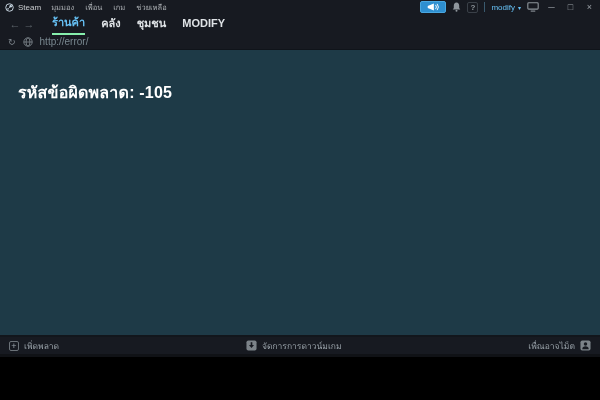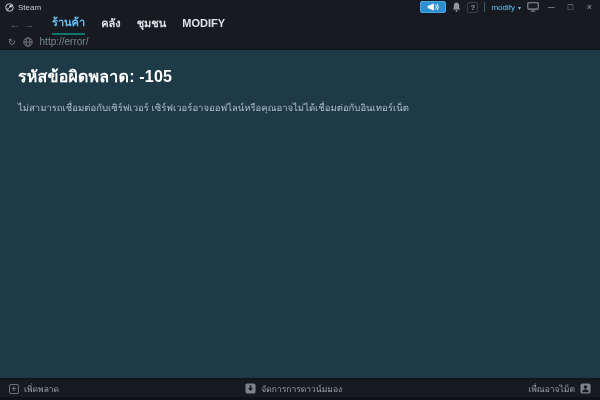--- a/index.html
+++ b/index.html
@@ -1,18 +1,18 @@
 <!DOCTYPE html>
 <html><head>
 <meta charset="utf-8">
 <style>
   * { margin:0; padding:0; box-sizing:border-box; }
   html,body { width:600px; height:400px; overflow:hidden; background:#000; }
   body { font-family:"Liberation Sans","DejaVu Sans",sans-serif; cursor:default; }
-  .window { position:relative; width:600px; height:400px; background:#1e3a47; display:flex; flex-direction:column; }
+  .window { position:relative; width:600px; height:357px; background:#1e3a47; display:flex; flex-direction:column; }
 
   
   .titlebar { height:14px; background:#171a21; display:flex; align-items:center; justify-content:space-between; padding:0 4px 0 5px; flex:0 0 auto; }
   .tb-left { display:flex; align-items:center; gap:4px; }
   .steam-logo { display:flex; align-items:center; }
   .app-name { color:#c9cccf; font-size:8px; margin-right:6px; }
   .menus { display:flex; gap:11px; }
   .menu { color:#aeb2b6; font-size:7.5px; cursor:pointer; }
   .tb-right { display:flex; align-items:center; gap:6px; }
   button { background:none; border:none; font-family:inherit; cursor:pointer; padding:0; }
@@ -21,31 +21,31 @@
   .help-btn { color:#8f969c; font-size:8px; font-weight:bold; border:1px solid #3a4048; border-radius:2px; width:11px; height:11px; line-height:9px; }
   .vsep { width:1px; height:10px; background:#3a5a6e; }
   .user-dd { display:flex; align-items:center; gap:3px; color:#66c0f4; font-size:8px; }
   .caret { font-size:6px; color:#66c0f4; }
   .winctl { color:#9aa0a6; font-size:9px; width:13px; height:12px; display:flex; align-items:center; justify-content:center; }
 
   
   .tabrow { height:20px; background:#171a21; display:flex; align-items:center; padding:0 8px; gap:0; flex:0 0 auto; }
   .navarrow { color:#5f666d; font-size:11px; width:14px; text-align:center; }
   .tab { font-size:11px; font-weight:bold; color:#dfe3e6; margin-left:16px; text-decoration:none; position:relative; padding-bottom:2px; }
-  .tab.active { color:#66c0f4; border-bottom:2px solid #0f766e; }
+  .tab.active { color:#66c0f4; border-bottom:2px solid #86efac; }
 
   
   .urlrow { height:16px; background:#171a21; border-bottom:1px solid #10141a; display:flex; align-items:center; padding:0 8px; gap:7px; flex:0 0 auto; }
   .refresh { color:#7d858c; font-size:9px; }
   .globe { display:flex; align-items:center; }
   .url { color:#78878f; font-size:10px; }
 
   
   .content { flex:1 1 auto; background:#1e3a47; padding:10px 18px; }
-  .error-title { color:#ffffff; font-size:16px; font-weight:bold; letter-spacing:0.2px; margin-top:4px; }
+  .error-title { color:#ffffff; font-size:16px; font-weight:bold; letter-spacing:0.2px; margin-top:20px; }
   .error-msg { color:#aec1ca; font-size:9.5px; margin-top:11px; }
 
   
   .statusbar { height:22px; background:#171a21; border-top:2px solid #12161c; border-bottom:3px solid #101216; display:flex; align-items:center; justify-content:space-between; padding:0 9px; flex:0 0 auto; }
   .sb-item { display:flex; align-items:center; gap:5px; color:#9aa3aa; font-size:8.5px; }
   .plus-box { width:10px; height:10px; border:1px solid #6b7278; border-radius:2px; color:#9aa3aa; font-size:9px; line-height:8px; text-align:center; display:inline-block; }
   .sb-ico { display:flex; align-items:center; }
 </style>
 </head>
 <body>
@@ -56,20 +56,26 @@
     <div class="tb-left">
       <span class="steam-logo">
         <svg width="9" height="9" viewBox="0 0 12 12">
             <circle cx="6" cy="6" r="5" fill="none" stroke="#c7d5e0" stroke-width="1.3"></circle>
             <circle cx="7.6" cy="4.4" r="1.7" fill="#c7d5e0"></circle>
             <circle cx="3.9" cy="8" r="1.1" fill="#c7d5e0"></circle>
             <line x1="4.6" y1="7.4" x2="6.6" y2="5.4" stroke="#c7d5e0" stroke-width="1.1"></line>
           </svg>
       </span>
       <span class="app-name">Steam</span>
+      <nav class="menus">
+        <span class="menu">มุมมอง</span>
+        <span class="menu">เพื่อน</span>
+        <span class="menu">เกม</span>
+        <span class="menu">ช่วยเหลือ</span>
+      </nav>
     </div>
     <div class="tb-right">
       <button class="announce">
         <span style="display:flex">
           <svg width="12" height="8" viewBox="0 0 14 9">
               <polygon points="1,3.2 8,0.5 8,8.5 1,5.8" fill="#ffffff"></polygon>
               <rect x="1" y="3.2" width="2.2" height="2.6" fill="#ffffff"></rect>
               <path d="M10 2 q2 2.5 0 5" fill="none" stroke="#ffffff" stroke-width="1.1"></path>
               <path d="M11.8 0.8 q3 3.7 0 7.4" fill="none" stroke="#ffffff" stroke-width="1.1"></path>
             </svg>
@@ -119,37 +125,36 @@
           <circle cx="6" cy="6" r="5" fill="none" stroke="#7d858c" stroke-width="1.1"></circle>
           <ellipse cx="6" cy="6" rx="2.3" ry="5" fill="none" stroke="#7d858c" stroke-width="1"></ellipse>
           <line x1="1" y1="6" x2="11" y2="6" stroke="#7d858c" stroke-width="1"></line>
         </svg>
     </span>
     <span class="url">http://error/</span>
   </div>
 
   <main class="content">
     <h1 class="error-title">รหัสข้อผิดพลาด: -105</h1>
-    <p class="error-msg">ไม่สามารถเชื่อมต่อกับเซิร์ฟเวอร์ เซิร์ฟเวอร์อาจออฟไลน์หรือคุณอาจไม่ได้เชื่อมต่อกับอินเทอร์เน็ต</p>
   </main>
 
   <footer class="statusbar">
     <button class="sb-item">
       <span class="plus-box">+</span>
       <span>เพิ่ดพลาด</span>
     </button>
     <button class="sb-item">
       <span class="sb-ico">
         <svg width="11" height="11" viewBox="0 0 12 12">
             <rect x="0.5" y="0.5" width="11" height="11" rx="2" fill="#7c8389"></rect>
             <polygon points="6,8.6 3.2,5.4 8.8,5.4" fill="#171a21"></polygon>
             <rect x="5.1" y="2.4" width="1.8" height="3.4" fill="#171a21"></rect>
           </svg>
       </span>
-      <span>จัดการการดาวน์มมอง</span>
+      <span>จัดการการดาวน์มเกม</span>
     </button>
     <button class="sb-item">
       <span>เพื่ณอาจไม็ต</span>
       <span class="sb-ico">
         <svg width="11" height="11" viewBox="0 0 12 12">
             <rect x="0.5" y="0.5" width="11" height="11" rx="2" fill="#7c8389"></rect>
             <circle cx="6" cy="4.4" r="1.9" fill="#171a21"></circle>
             <path d="M2.5 10 C2.5 7.6 4 6.8 6 6.8 C8 6.8 9.5 7.6 9.5 10 Z" fill="#171a21"></path>
           </svg>
       </span>

